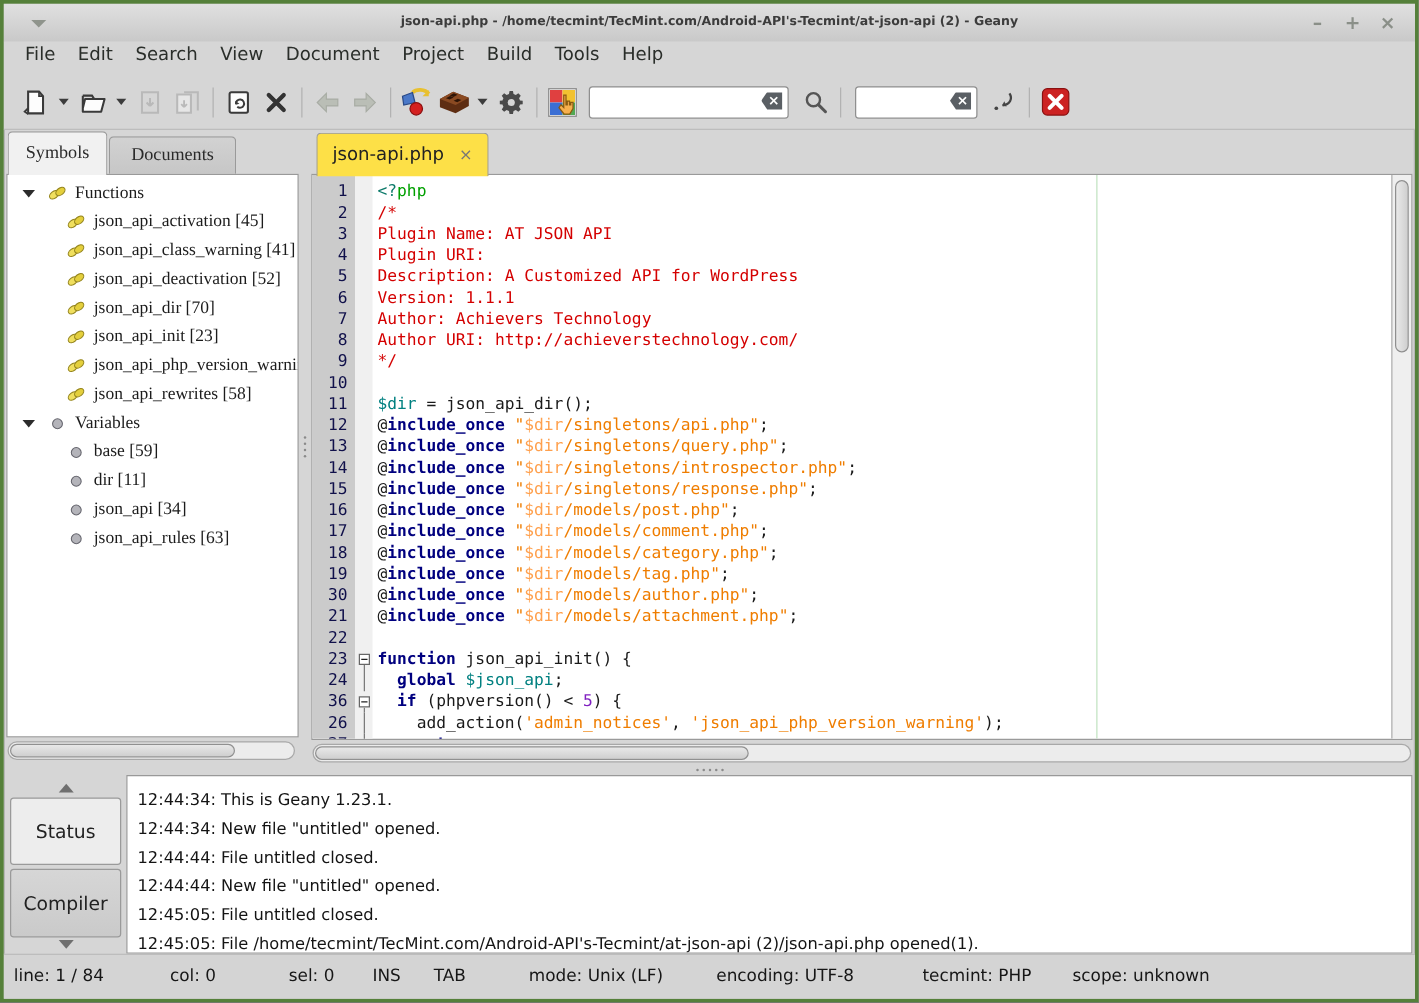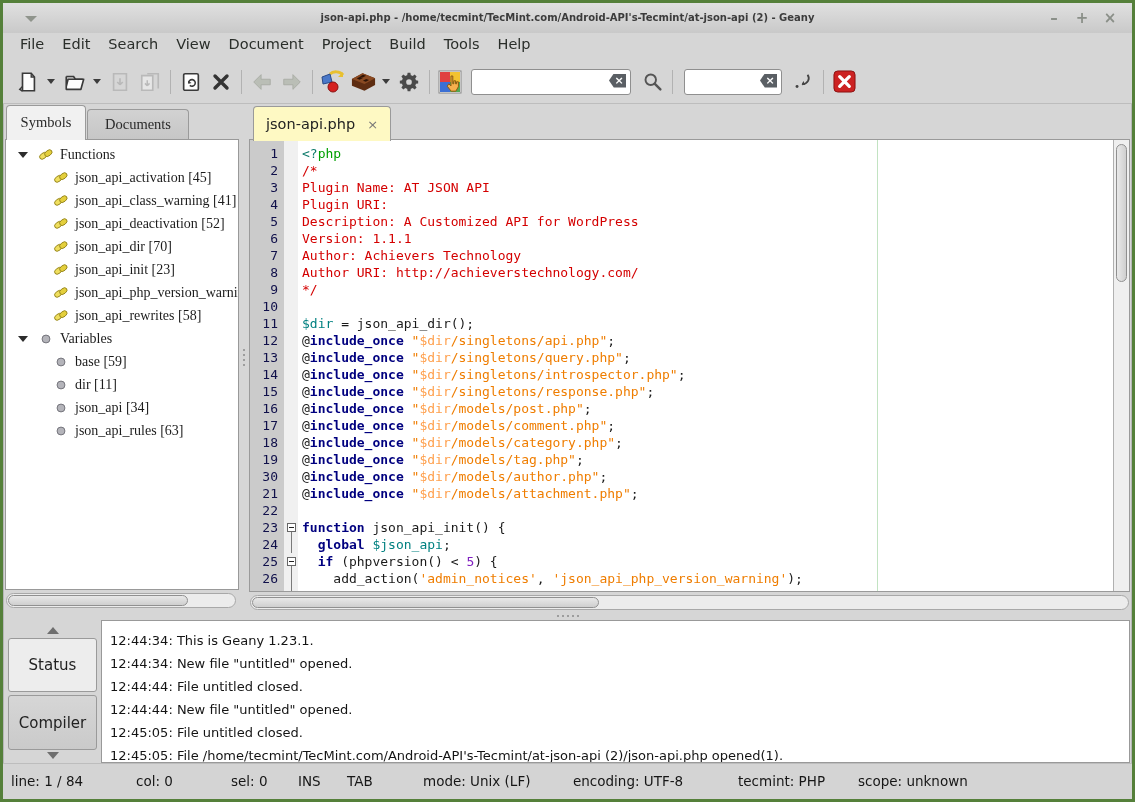--- a/index.html
+++ b/index.html
@@ -62,21 +62,21 @@
         border:1px solid #909090;border-radius:7px;}
   .side-scroll{left:1px;right:3px;bottom:4px;}
   .side-scroll .thumb{left:1px;width:178px;}
 
   .vsplit{left:236px;width:10px;top:0;bottom:0;display:flex;flex-direction:column;
         align-items:center;justify-content:center;gap:3px;}
   .vsplit i{width:2px;height:2px;background:#8a8a8a;border-radius:50%;}
 
   
   .editor{left:246px;right:2px;top:0;bottom:0;}
-  .etab{position:absolute;left:4px;top:3px;height:34px;background:#fef9c3;border:1px solid #9a9a9a;
+  .etab{position:absolute;left:4px;top:3px;height:34px;background:#fde047;border:1px solid #9a9a9a;
         border-bottom:none;border-radius:4px 4px 0 0;display:flex;align-items:center;
         padding:0 12px;font-size:14.5px;color:#222;z-index:3;}
   .tclose{margin-left:12px;color:#777;font-size:13px;}
   .ebody{left:0;right:0;top:36px;bottom:20px;background:#fff;border:1px solid #9a9a9a;
         box-sizing:border-box;overflow:hidden;}
   .gutterbg{position:absolute;left:0;top:0;bottom:0;width:34px;background:#cbcbcb;}
   .foldbg{position:absolute;left:34px;top:0;bottom:0;width:14px;background:#f0f0f0;}
   .longline{position:absolute;left:627px;top:0;bottom:0;width:1px;background:#c2e3c2;}
   .codelines{position:absolute;left:0;top:5px;right:16px;}
   .cline{display:flex;height:17px;font-family:"DejaVu Sans Mono",monospace;font-size:13px;line-height:17px;}
@@ -535,21 +535,21 @@
               <span class="codecell"><span class="tk-kw">function</span><span class="tk-pl"> json_api_init() {</span></span>
             </div>
             <div class="cline">
               <span class="ln">24</span>
               <span class="fold">
                 <span class="fline"></span>
               </span>
               <span class="codecell"><span class="tk-pl">  </span><span class="tk-kw">global</span><span class="tk-pl"> </span><span class="tk-var">$json_api</span><span class="tk-pl">;</span></span>
             </div>
             <div class="cline">
-              <span class="ln">25</span>
+              <span class="ln">36</span>
               <span class="fold">
                 <span class="fbox"></span>
                 <span class="fline"></span>
               </span>
               <span class="codecell"><span class="tk-pl">  </span><span class="tk-kw">if</span><span class="tk-pl"> (phpversion() &lt; </span><span class="tk-num">5</span><span class="tk-pl">) {</span></span>
             </div>
             <div class="cline">
               <span class="ln">26</span>
               <span class="fold">
                 <span class="fline"></span>

